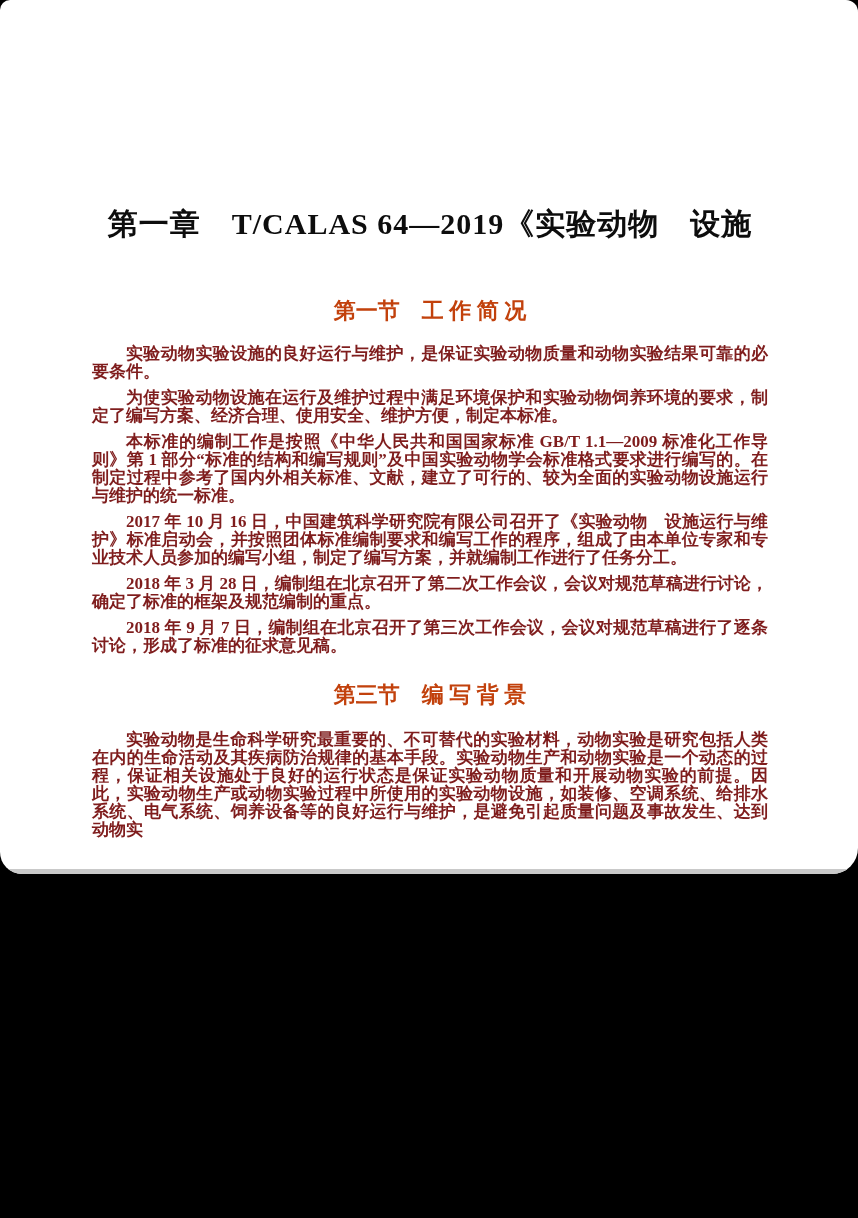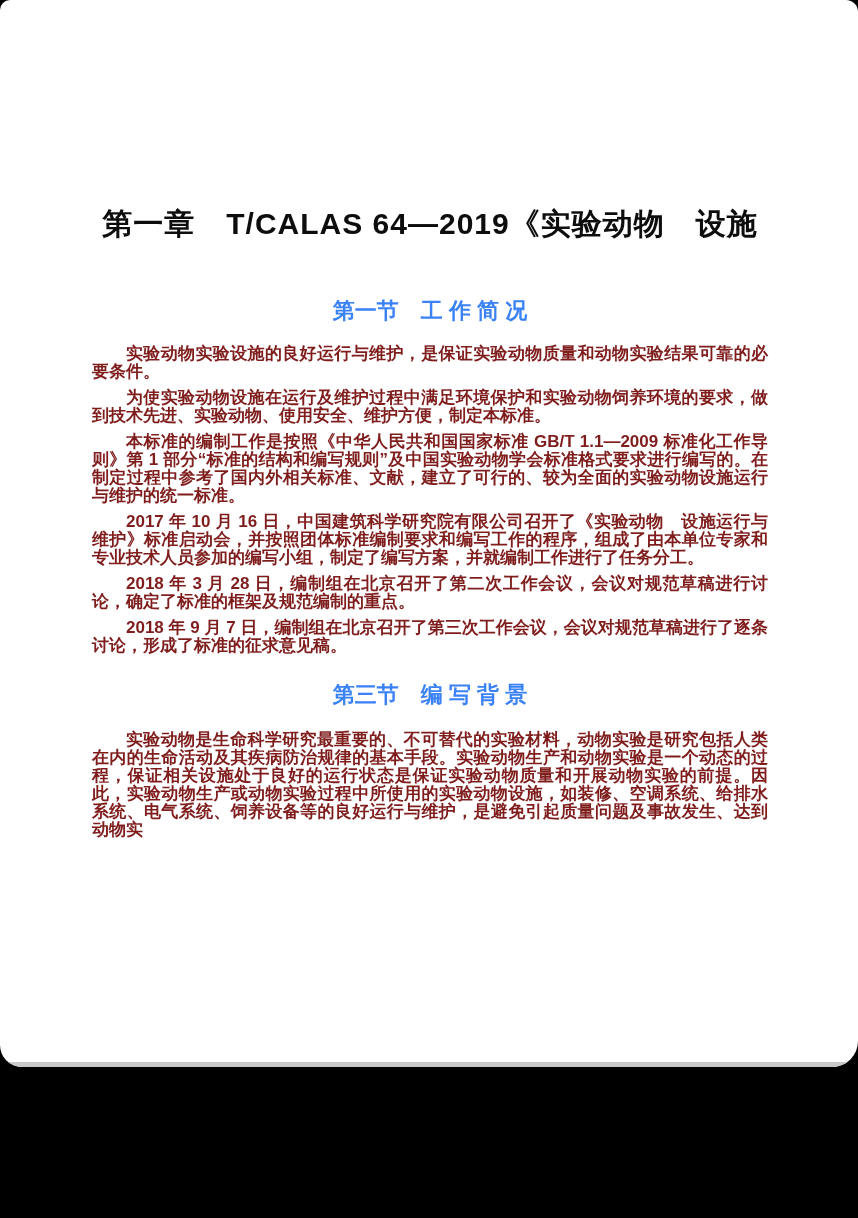--- a/index.html
+++ b/index.html
@@ -6,26 +6,26 @@
     margin: 0;
     padding: 0;
     width: 858px;
     height: 1218px;
     background: #000;
     overflow: hidden;
   }
   .page {
     position: relative;
     width: 858px;
-    height: 1067px;
+    height: 874px;
     background: #ffffff;
     border-radius: 10px 12px 26px 22px;
     overflow: hidden;
     box-sizing: border-box;
-    font-family: Liberation Sans, sans-serif;
+    font-family: Liberation Serif, serif;
     color: #131313;
   }
   .content {
     padding: 0 82px 0 84px;
     box-sizing: border-box;
   }
   .chapter-title {
     margin: 0;
     padding-top: 198px;
     text-align: center;
@@ -34,21 +34,21 @@
     line-height: 52px;
     letter-spacing: 1px;
     color: #0d0d0d;
   }
   .section-heading {
     margin: 0;
     text-align: center;
     font-size: 22px;
     font-weight: 700;
     line-height: 30px;
-    color: #3b82f6;
+    color: #c2410c;
   }
   .section-heading.first {
     margin-top: 46px;
     margin-bottom: 19px;
   }
   .section-heading.later {
     margin-top: 25px;
     margin-bottom: 21px;
   }
   .body-para {
@@ -72,21 +72,21 @@
 </head>
 <body>
 
 <div class="page">
   <div class="content">
 
     <h1 class="chapter-title"><span>第一章　T/CALAS 64—2019《实验动物　设施</span><br></h1>
 
     <h2 class="section-heading first">第一节　工 作 简 况</h2>
     <p class="body-para">实验动物实验设施的良好运行与维护，是保证实验动物质量和动物实验结果可靠的必要条件。</p>
-    <p class="body-para">为使实验动物设施在运行及维护过程中满足环境保护和实验动物饲养环境的要求，做到技术先进、实验动物、使用安全、维护方便，制定本标准。</p>
+    <p class="body-para">为使实验动物设施在运行及维护过程中满足环境保护和实验动物饲养环境的要求，制定了编写方案、经济合理、使用安全、维护方便，制定本标准。</p>
     <p class="body-para">本标准的编制工作是按照《中华人民共和国国家标准 GB/T 1.1—2009 标准化工作导则》第 1 部分“标准的结构和编写规则”及中国实验动物学会标准格式要求进行编写的。在制定过程中参考了国内外相关标准、文献，建立了可行的、较为全面的实验动物设施运行与维护的统一标准。</p>
 
     <p class="body-para">2017 年 10 月 16 日，中国建筑科学研究院有限公司召开了《实验动物　设施运行与维护》标准启动会，并按照团体标准编制要求和编写工作的程序，组成了由本单位专家和专业技术人员参加的编写小组，制定了编写方案，并就编制工作进行了任务分工。</p>
     <p class="body-para">2018 年 3 月 28 日，编制组在北京召开了第二次工作会议，会议对规范草稿进行讨论，确定了标准的框架及规范编制的重点。</p>
     <p class="body-para">2018 年 9 月 7 日，编制组在北京召开了第三次工作会议，会议对规范草稿进行了逐条讨论，形成了标准的征求意见稿。</p>
 
     <h2 class="section-heading later">第三节　编 写 背 景</h2>
     <p class="body-para">实验动物是生命科学研究最重要的、不可替代的实验材料，动物实验是研究包括人类在内的生命活动及其疾病防治规律的基本手段。实验动物生产和动物实验是一个动态的过程，保证相关设施处于良好的运行状态是保证实验动物质量和开展动物实验的前提。因此，实验动物生产或动物实验过程中所使用的实验动物设施，如装修、空调系统、给排水系统、电气系统、饲养设备等的良好运行与维护，是避免引起质量问题及事故发生、达到动物实</p>
 
   </div>

